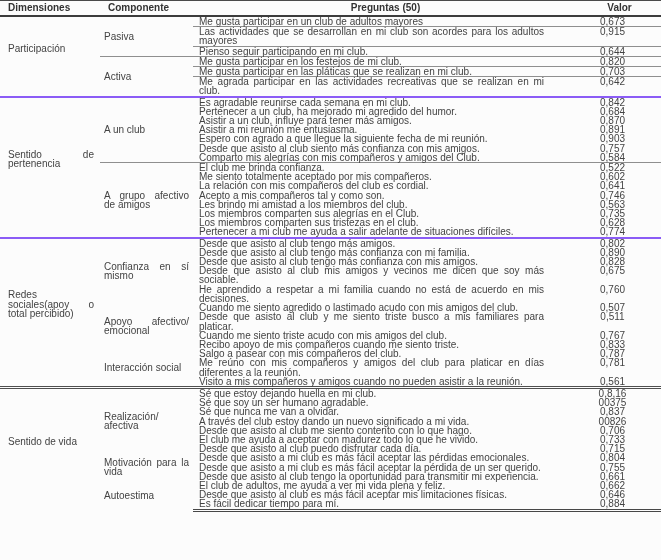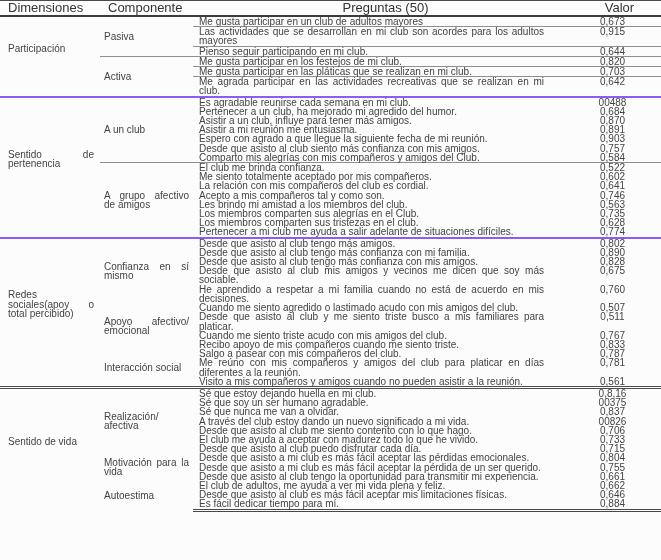--- a/index.html
+++ b/index.html
@@ -12,21 +12,21 @@
   table.tbl {
     width: 661px; table-layout: fixed; border-collapse: collapse;
     font-size: 10px; line-height: 9.2px; color: #434343;
     border-top: 1px solid #4a4a4a;
   }
   col.c-dim  { width: 100px; }
   col.c-comp { width: 93px; }
   col.c-q    { width: 385px; }
   col.c-val  { width: 83px; }
   th {
-    font-weight: normal; font-size: 13px; color: #333333;
+    font-weight: bold; font-size: 10px; color: #333333;
     border-bottom: 2px solid #3c3c3c; padding: 1.5px 0 2.5px 0;
     text-align: center; line-height: 10px;
   }
   th.h-left { text-align: left; padding-left: 8px; }
   td { vertical-align: top; padding: 0; }
   td.dim  { vertical-align: middle; text-align: justify; padding: 0 6px 16px 8px; }
   td.comp { vertical-align: middle; text-align: justify; padding: 0 4px; }
   td.q    { text-align: justify; padding: 0 34px 0 6px; }
   td.val  { text-align: center; vertical-align: top; padding: 0 14px 0 0; }
   tr.ruled td.q, tr.ruled td.val { border-bottom: 1px solid #8f8f8f; margin-top: 8px; }
@@ -80,21 +80,21 @@
           <td class="val">0,703</td>
         </tr>
         <tr class="ruled">
           <td class="q">Me agrada participar en las actividades recreativas que se realizan en mi club.</td>
           <td class="val">0,642</td>
         </tr>
         <tr class="sec-solid">
           <td class="dim" rowspan="15">Sentido de pertenencia</td>
           <td class="comp" rowspan="7">A un club</td>
           <td class="q">Es agradable reunirse cada semana en mi club.</td>
-          <td class="val">00488</td>
+          <td class="val">0,842</td>
         </tr>
         <tr>
           <td class="q">Pertenecer a un club, ha mejorado mi agredido del humor.</td>
           <td class="val">0,684</td>
         </tr>
         <tr>
           <td class="q">Asistir a un club, influye para tener más amigos.</td>
           <td class="val">0,870</td>
         </tr>
         <tr>

